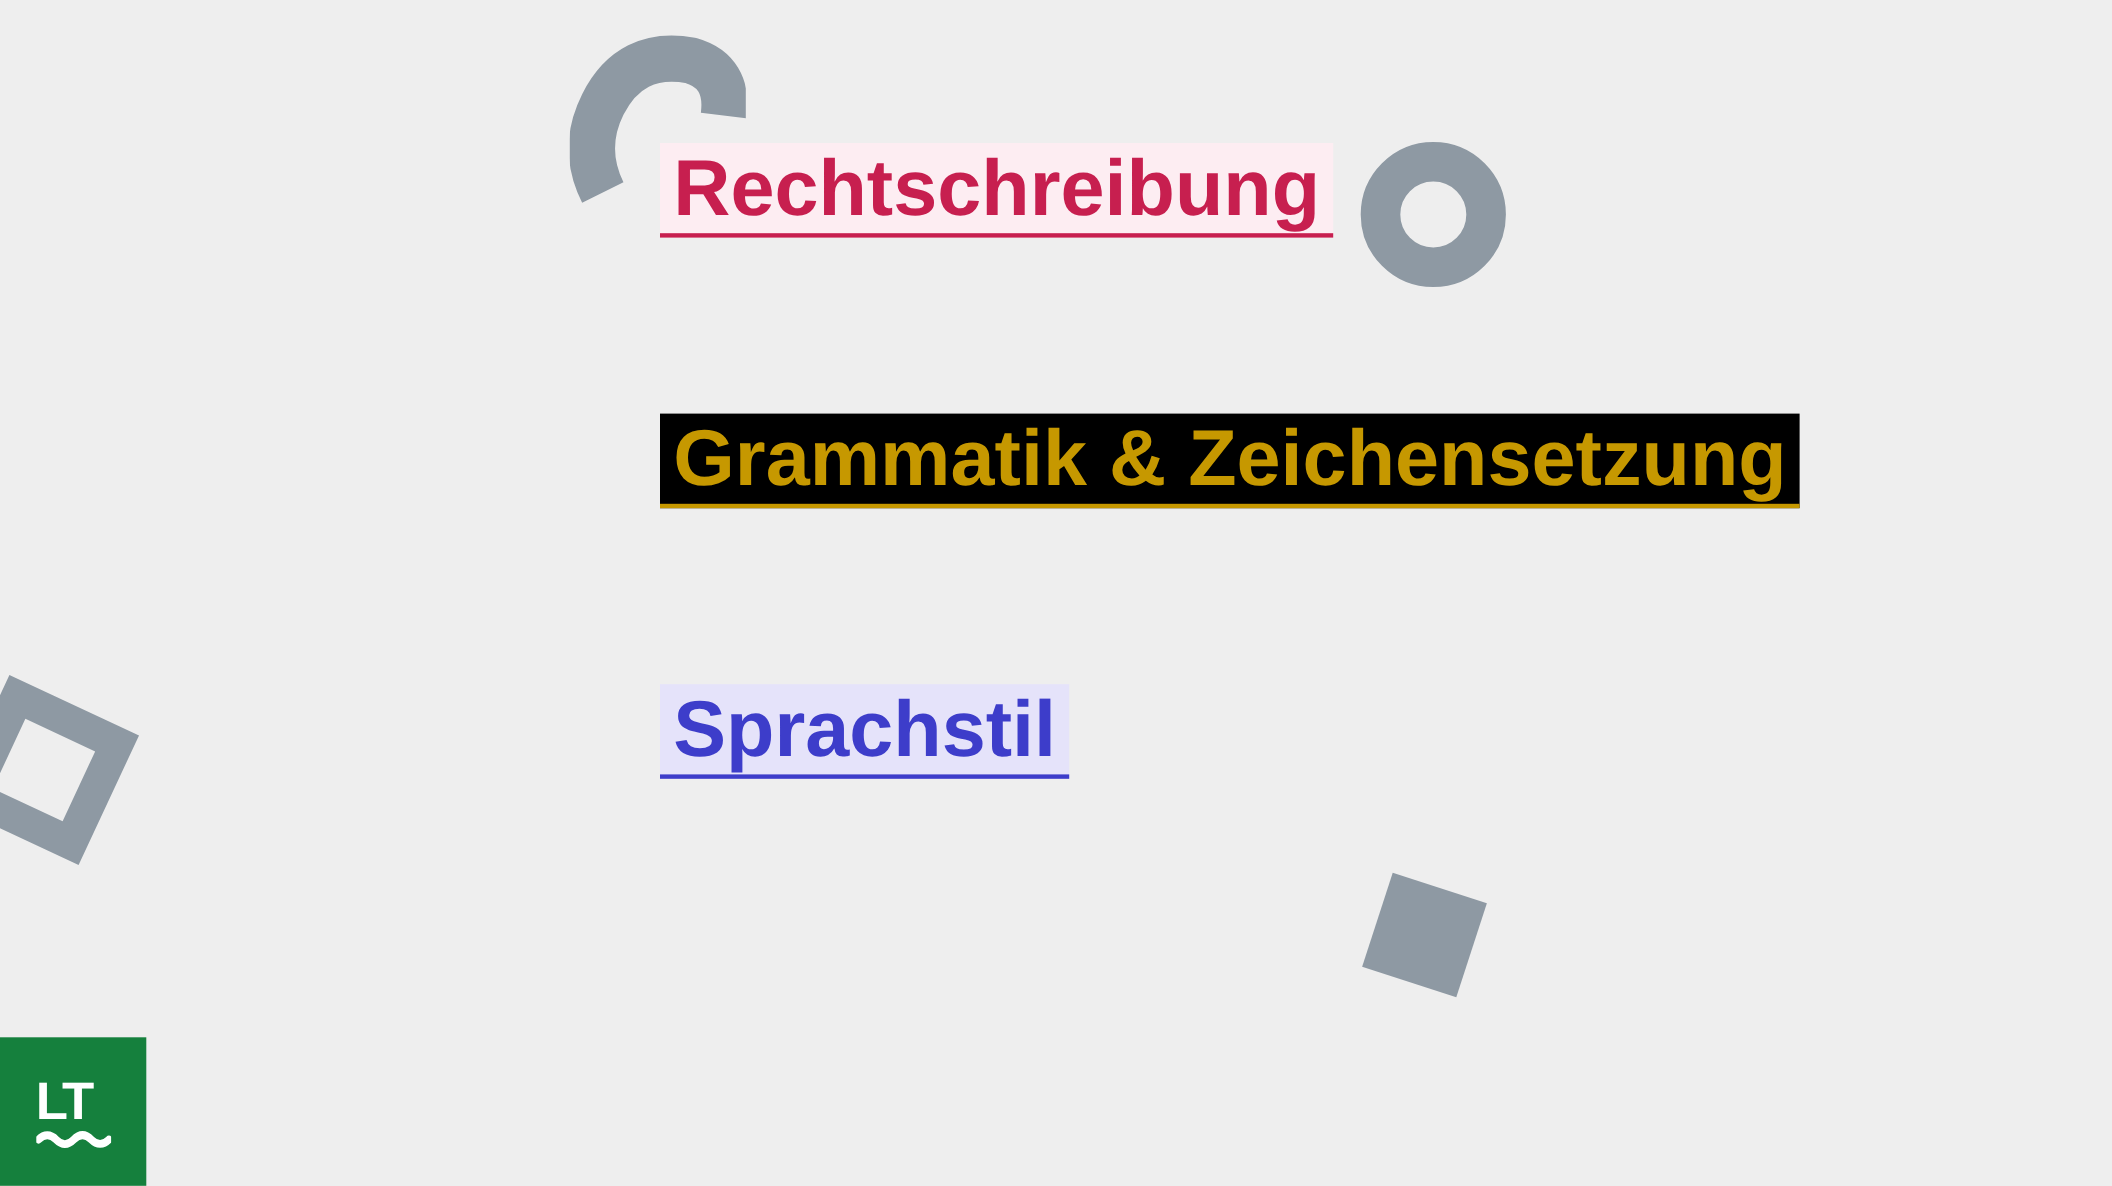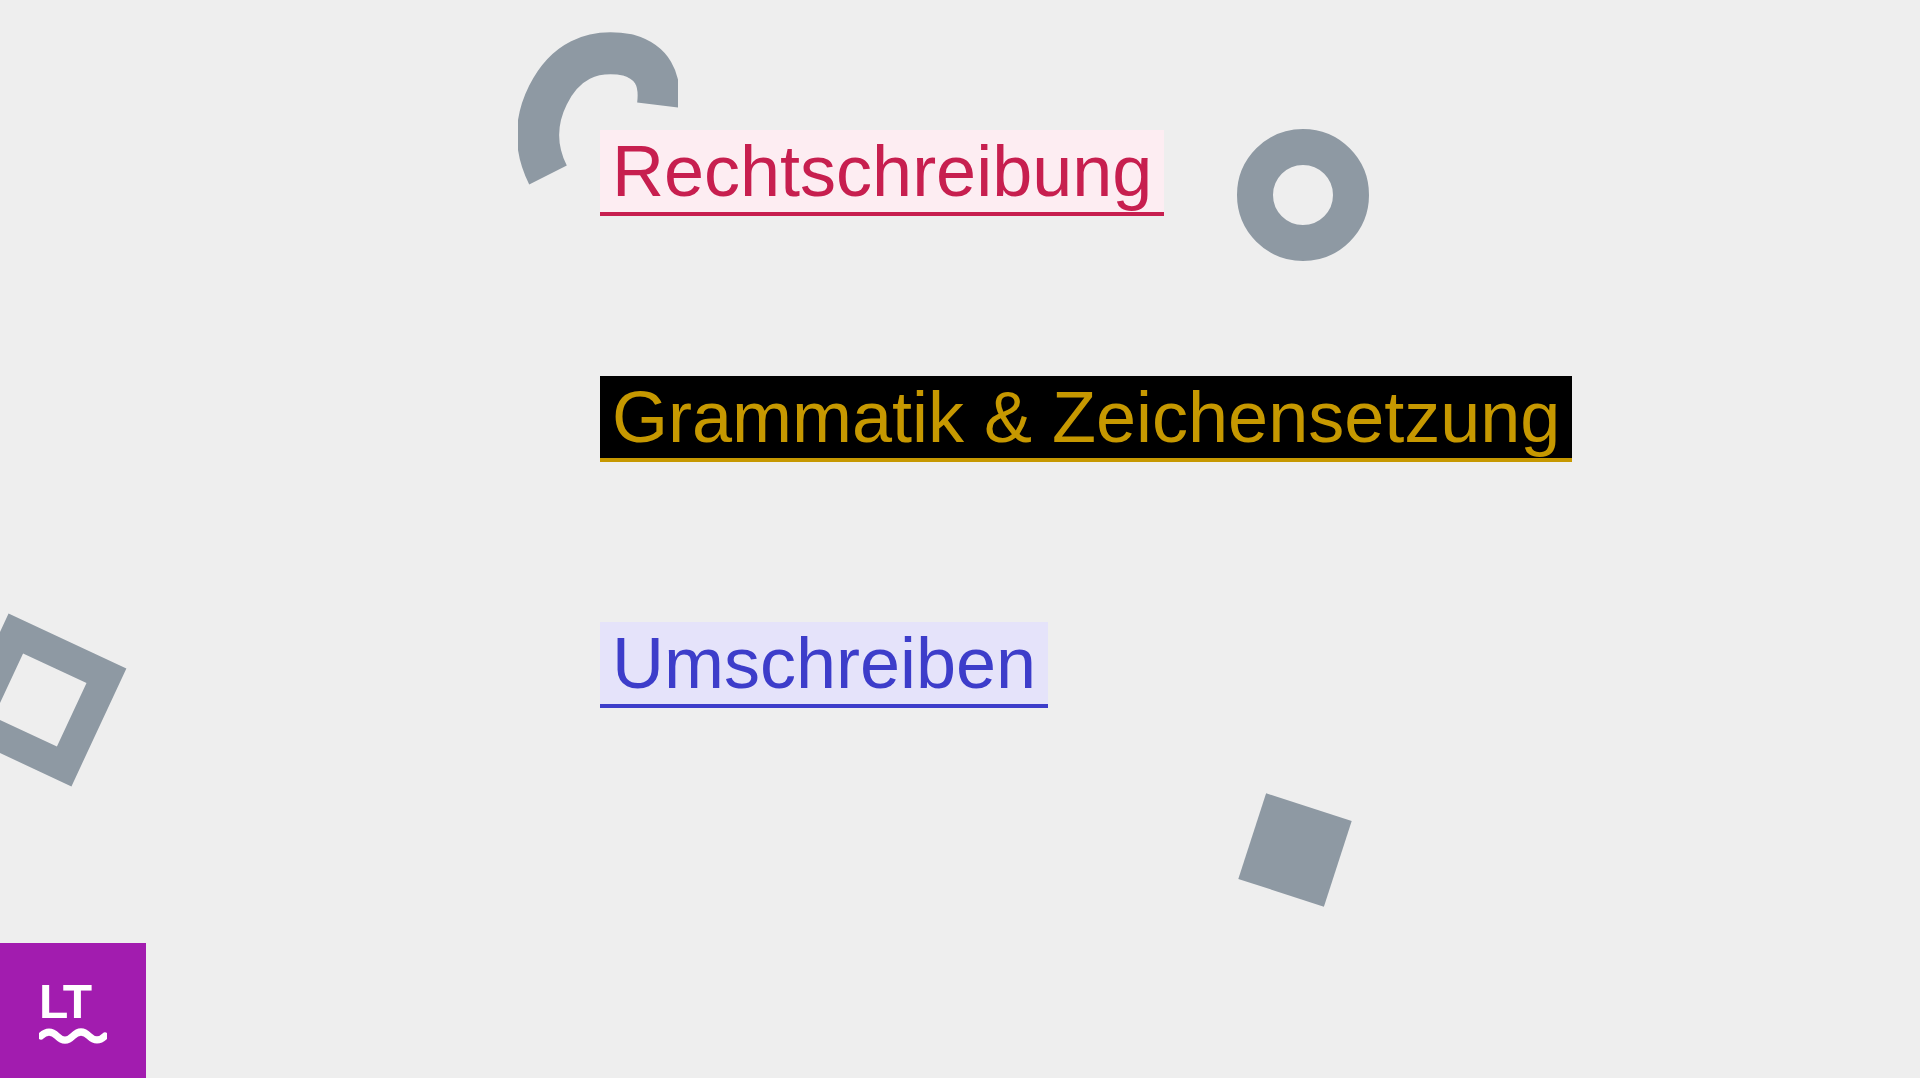--- a/index.html
+++ b/index.html
@@ -21,21 +21,21 @@
       position: absolute;
       left: 600px;
       top: 130px;
       display: flex;
       flex-direction: column;
       gap: 160px;
     }
     
     .category {
       font-size: 72px;
-      font-weight: 400;
+      font-weight: 700;
       display: inline-block;
       width: fit-content;
       padding: 0 12px;
     }
     
     .category-spelling {
       color: #c71f4f;
       background-color: #fdedf2;
       border-bottom: 4px solid #c71f4f;
     }
@@ -80,23 +80,23 @@
     .shape-square-right {
       left: 1205px;
       top: 760px;
     }
     
     
     .logo {
       position: absolute;
       left: 0;
       bottom: 0;
-      width: 146px;
+      width: 133px;
       height: 135px;
-      background-color: #a21caf;
+      background-color: #15803d;
       display: flex;
       align-items: center;
       justify-content: center;
     }
     
     .logo-inner {
       display: flex;
       flex-direction: column;
       align-items: flex-start;
     }
@@ -136,21 +136,21 @@
 
 <div class="shape shape-square-right">
   <svg width="180" height="180" viewBox="0 0 180 180">
     <rect x="45" y="45" width="90" height="90" fill="#8e99a3" transform="rotate(18 90 90)"></rect>
   </svg>
 </div>
 
 <div class="content">
   <div class="category category-spelling">Rechtschreibung</div>
   <div class="category category-grammar">Grammatik &amp; Zeichensetzung</div>
-  <div class="category category-style">Umschreiben</div>
+  <div class="category category-style">Sprachstil</div>
 </div>
 
 <div class="logo">
   <div class="logo-inner">
     <div class="logo-text">LT</div>
     <svg class="logo-wave" width="68" height="16" viewBox="0 0 68 16">
       <path d="M 2 8 Q 10 0, 18 8 T 34 8 T 50 8 T 66 8" stroke="#ffffff" stroke-width="7" fill="none" stroke-linecap="round"></path>
     </svg>
   </div>
 </div>

